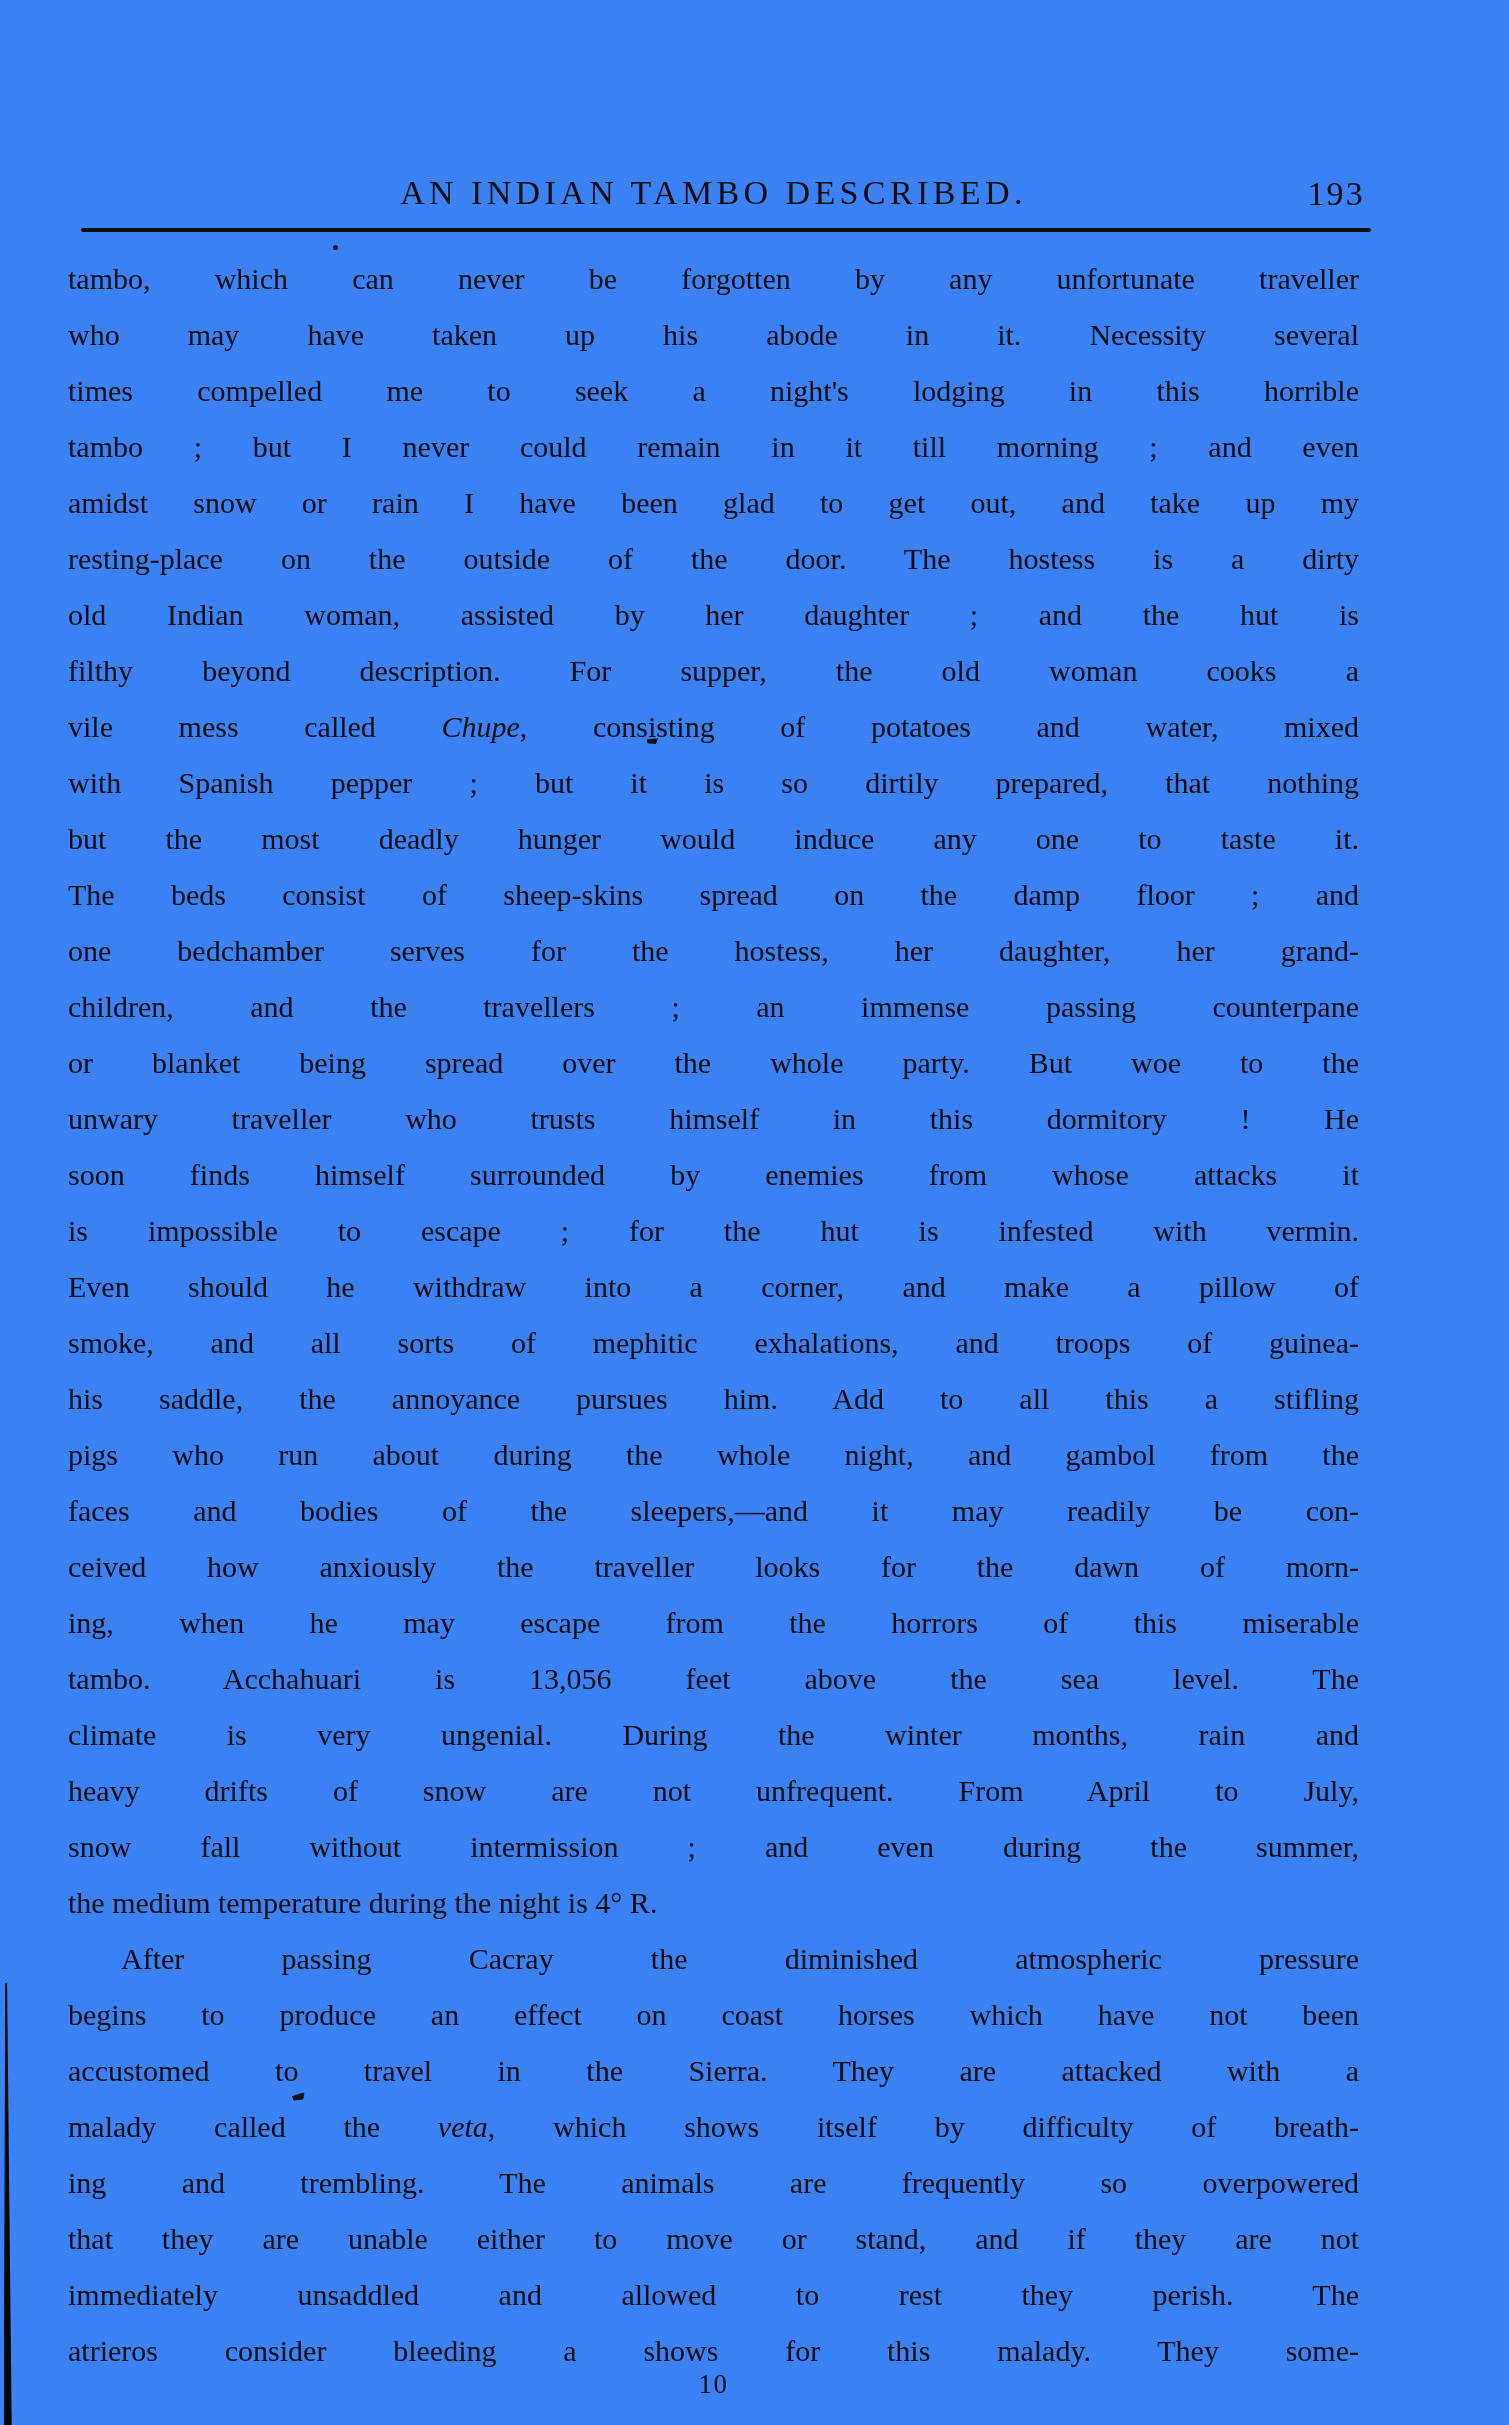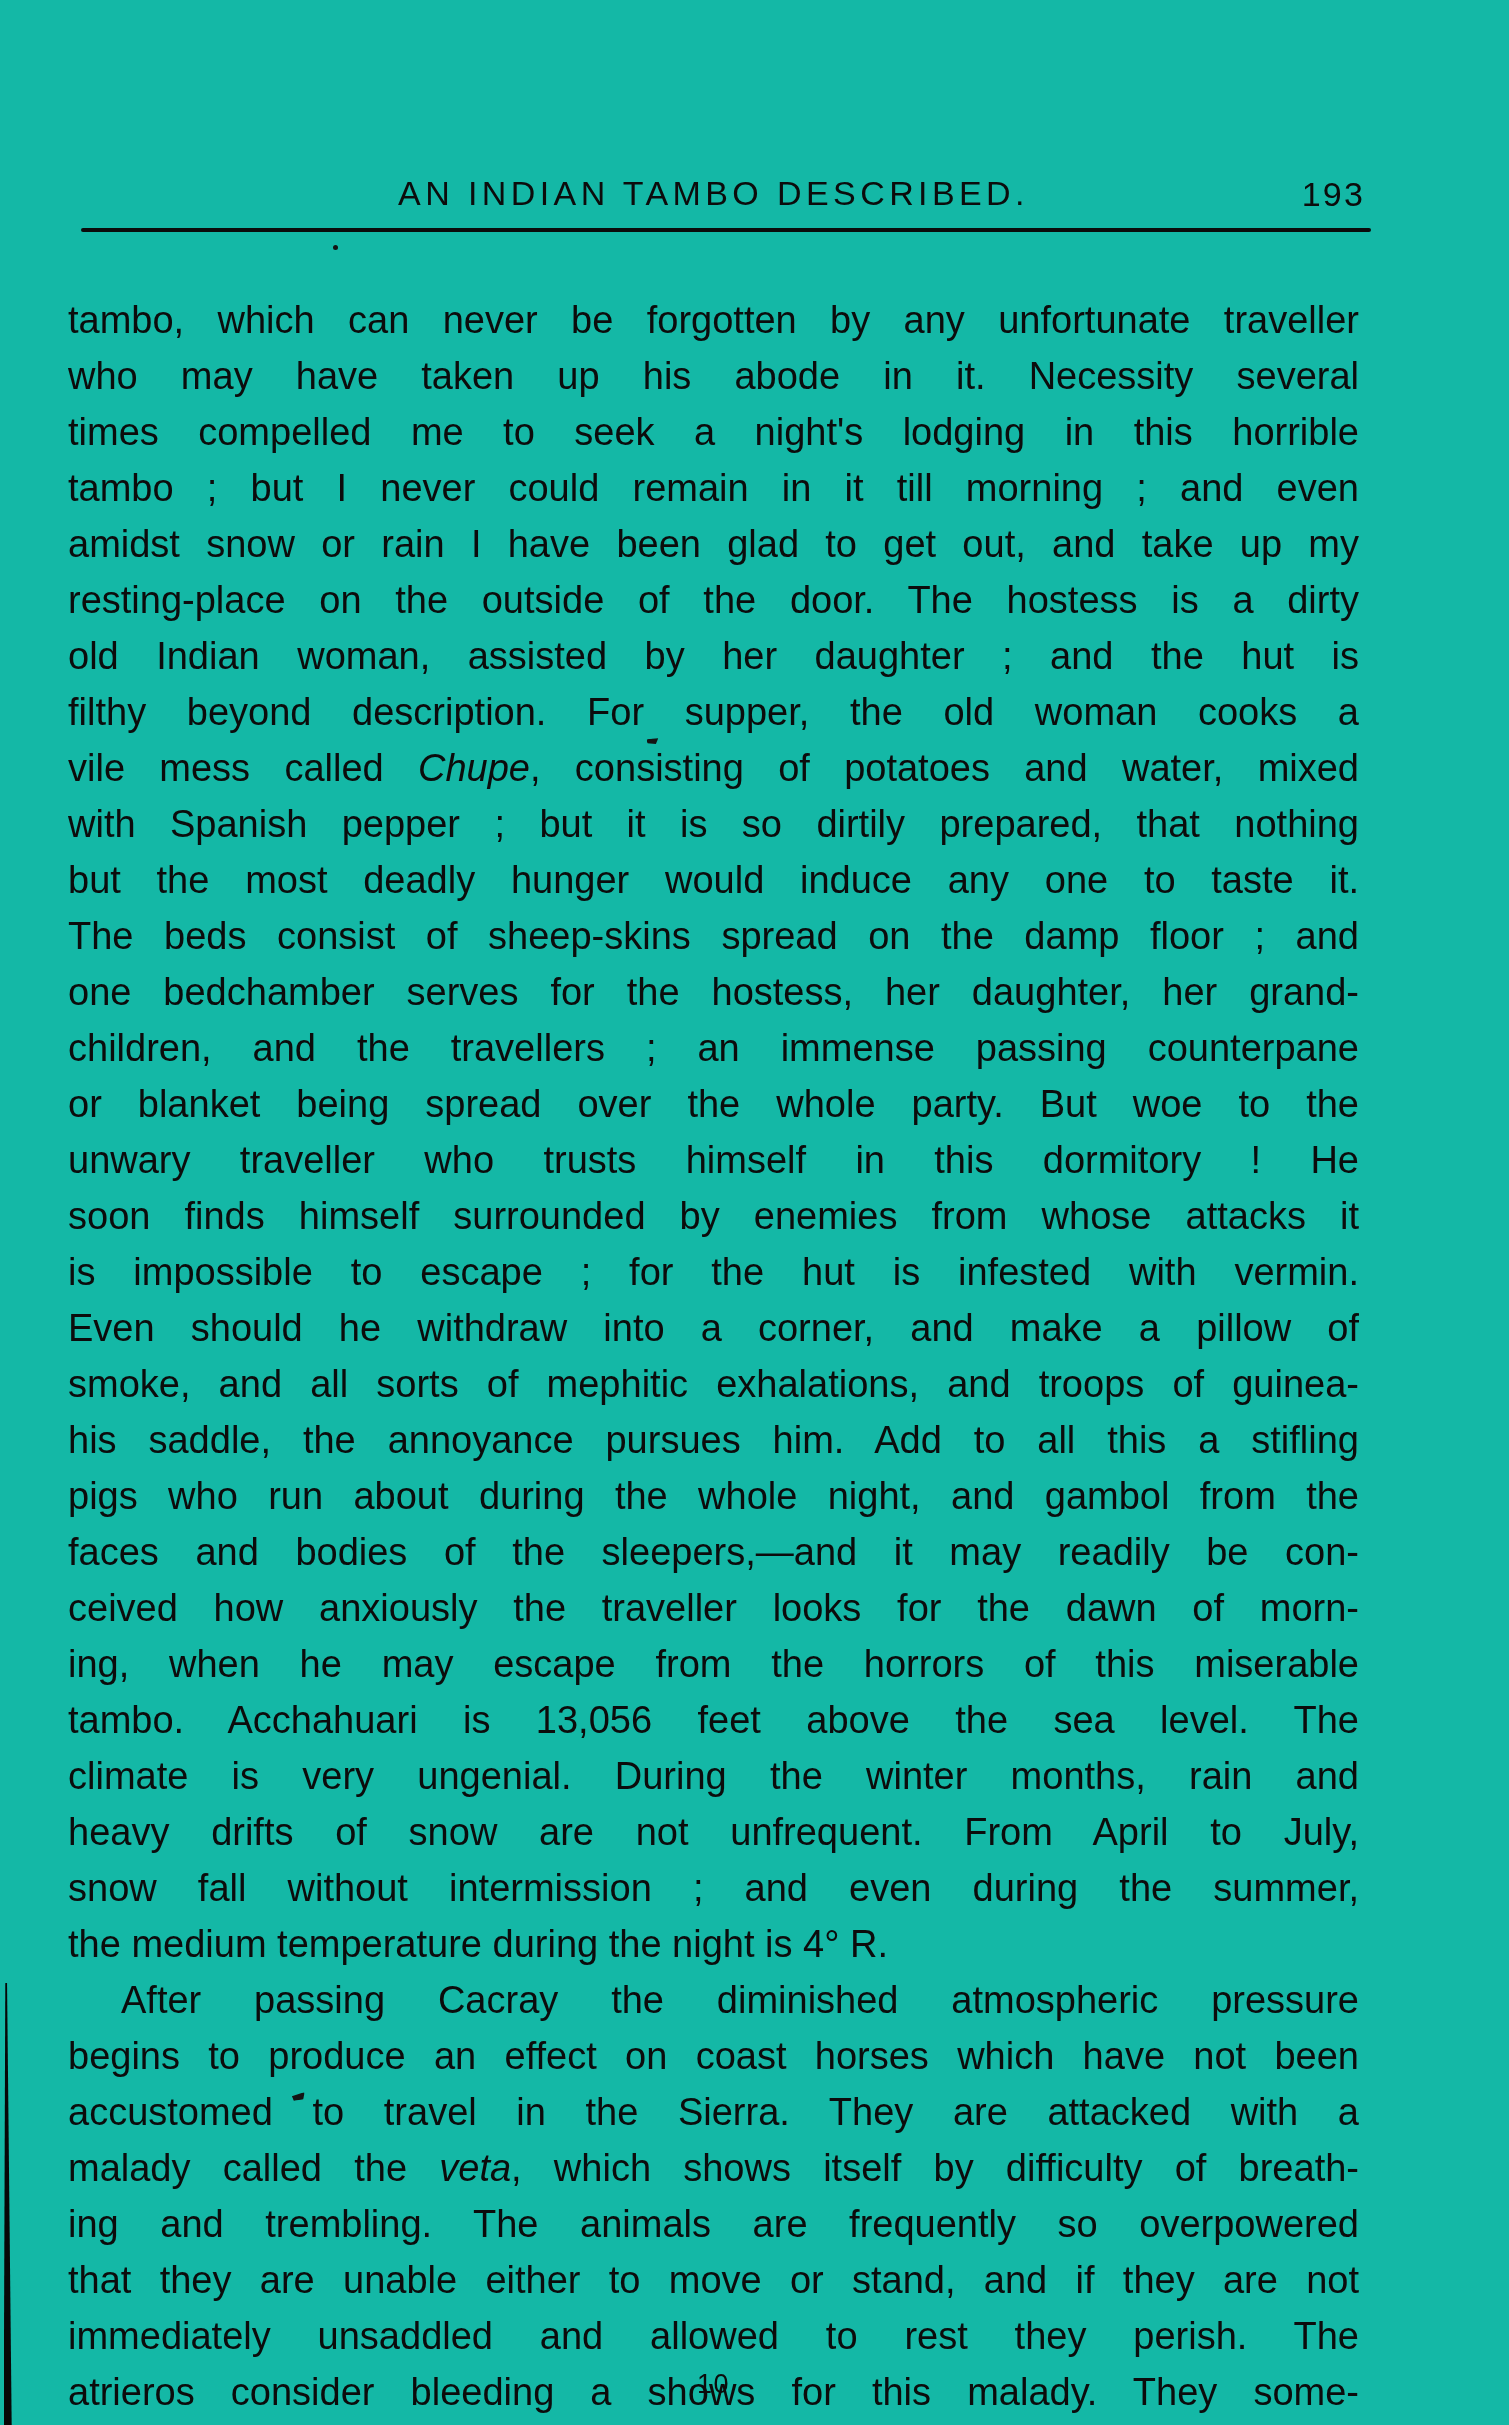--- a/index.html
+++ b/index.html
@@ -1,43 +1,42 @@
 <!DOCTYPE html>
 <html style="font-size:11.8px"><head>
 <meta charset="utf-8">
 <style>
   html,body{margin:0;padding:0;background:#d8d8d8;}
   .page{
     position:relative;
     width:1509px;height:2426px;
-    background:#14b8a6;
+    background:#3b82f6;
     color:#0c0c0c;
-    font-family:Liberation Sans, sans-serif;
+    font-family:Liberation Serif, serif;
     overflow:hidden;
   }
   .header-row{
     position:absolute;left:68px;top:174px;width:1291px;height:44px;
     text-align:center;white-space:nowrap;
   }
   .page-title{
     display:inline-block;
     font-size:34px;letter-spacing:4.4px;line-height:38px;
   }
   .folio{
     position:absolute;right:144px;top:175px;
     font-size:34px;letter-spacing:2.2px;line-height:38px;
   }
   .header-rule{
     position:absolute;left:81px;top:228px;width:1290px;height:4.4px;
     background:#0b0b0b;border-radius:2.2px;
   }
   .text-block{
     position:absolute;left:68px;top:251px;width:1291px;
-    font-size:38px;
-    margin-top:41px;
+    font-size:30px;
   }
   .line{
     height:56px;line-height:56px;
     text-align:justify;text-align-last:justify;
     overflow:hidden;
   }
   .line.end{text-align-last:left;}
   .line.indent{text-indent:53px;}
   .it{font-style:italic;}
   .footer-sig{

